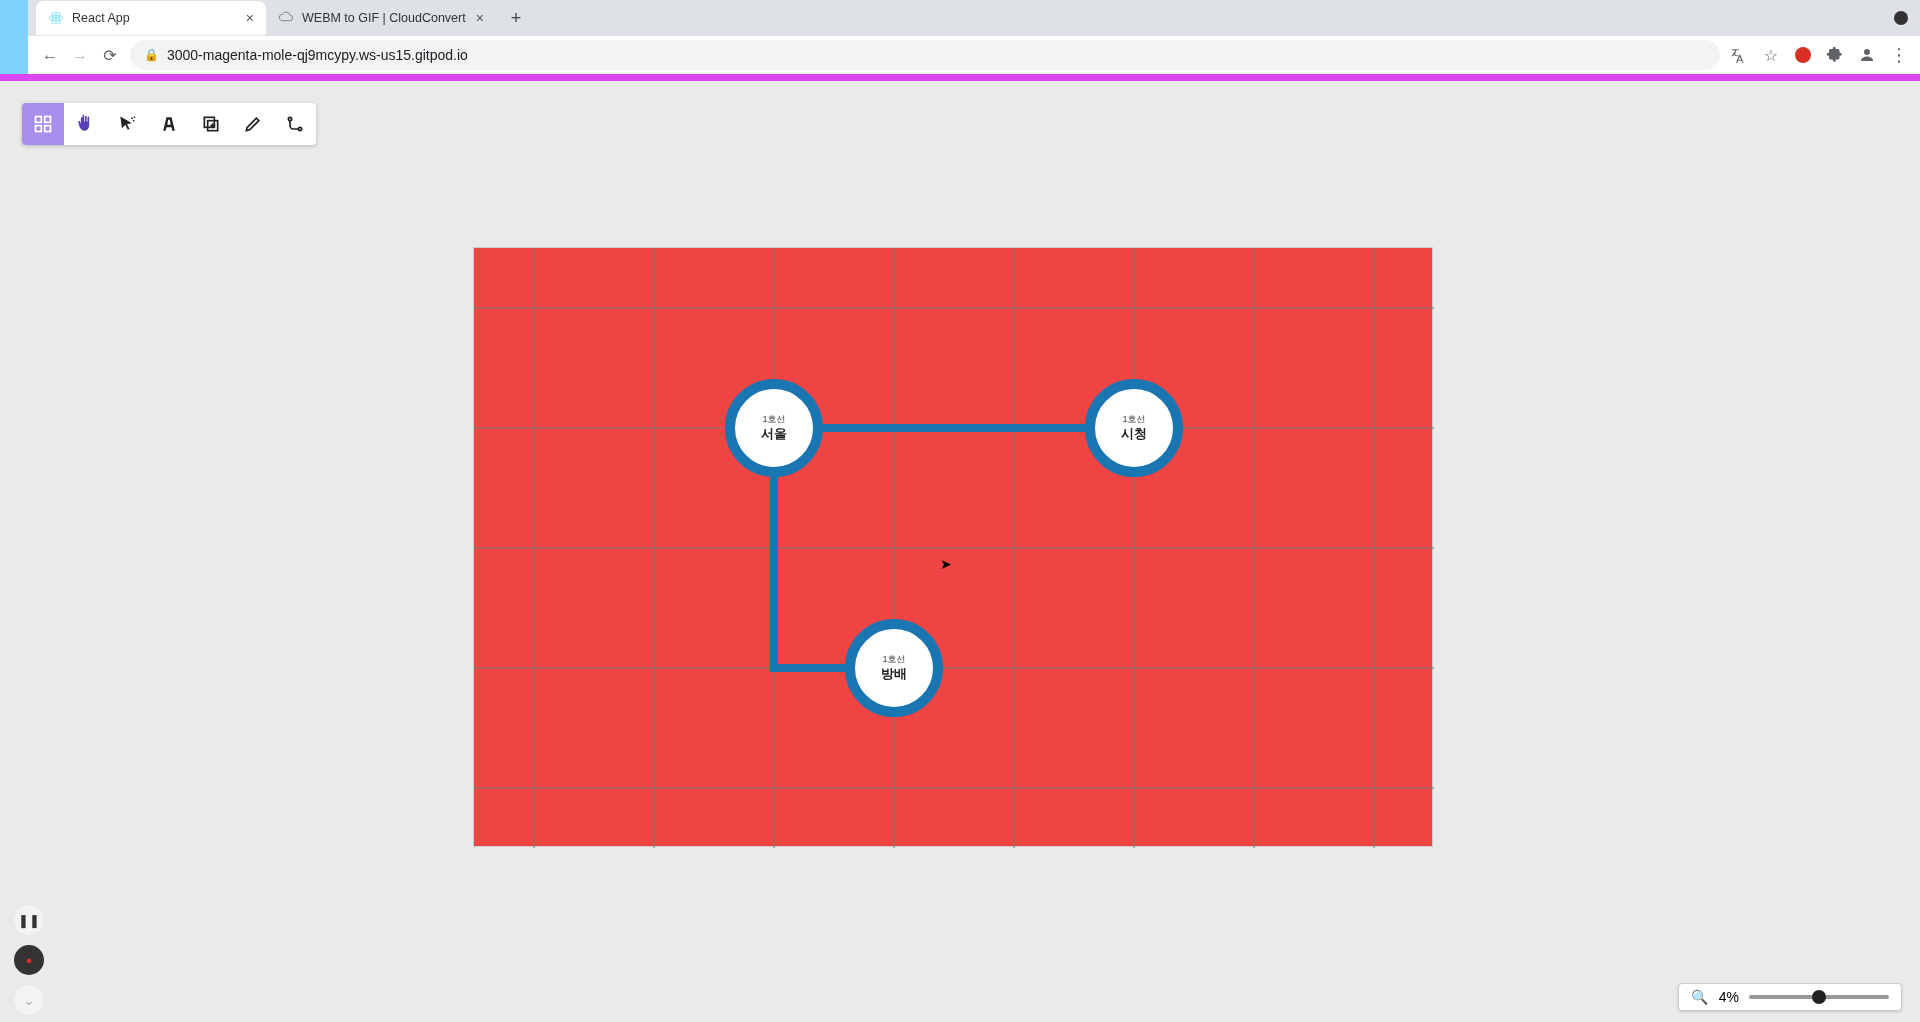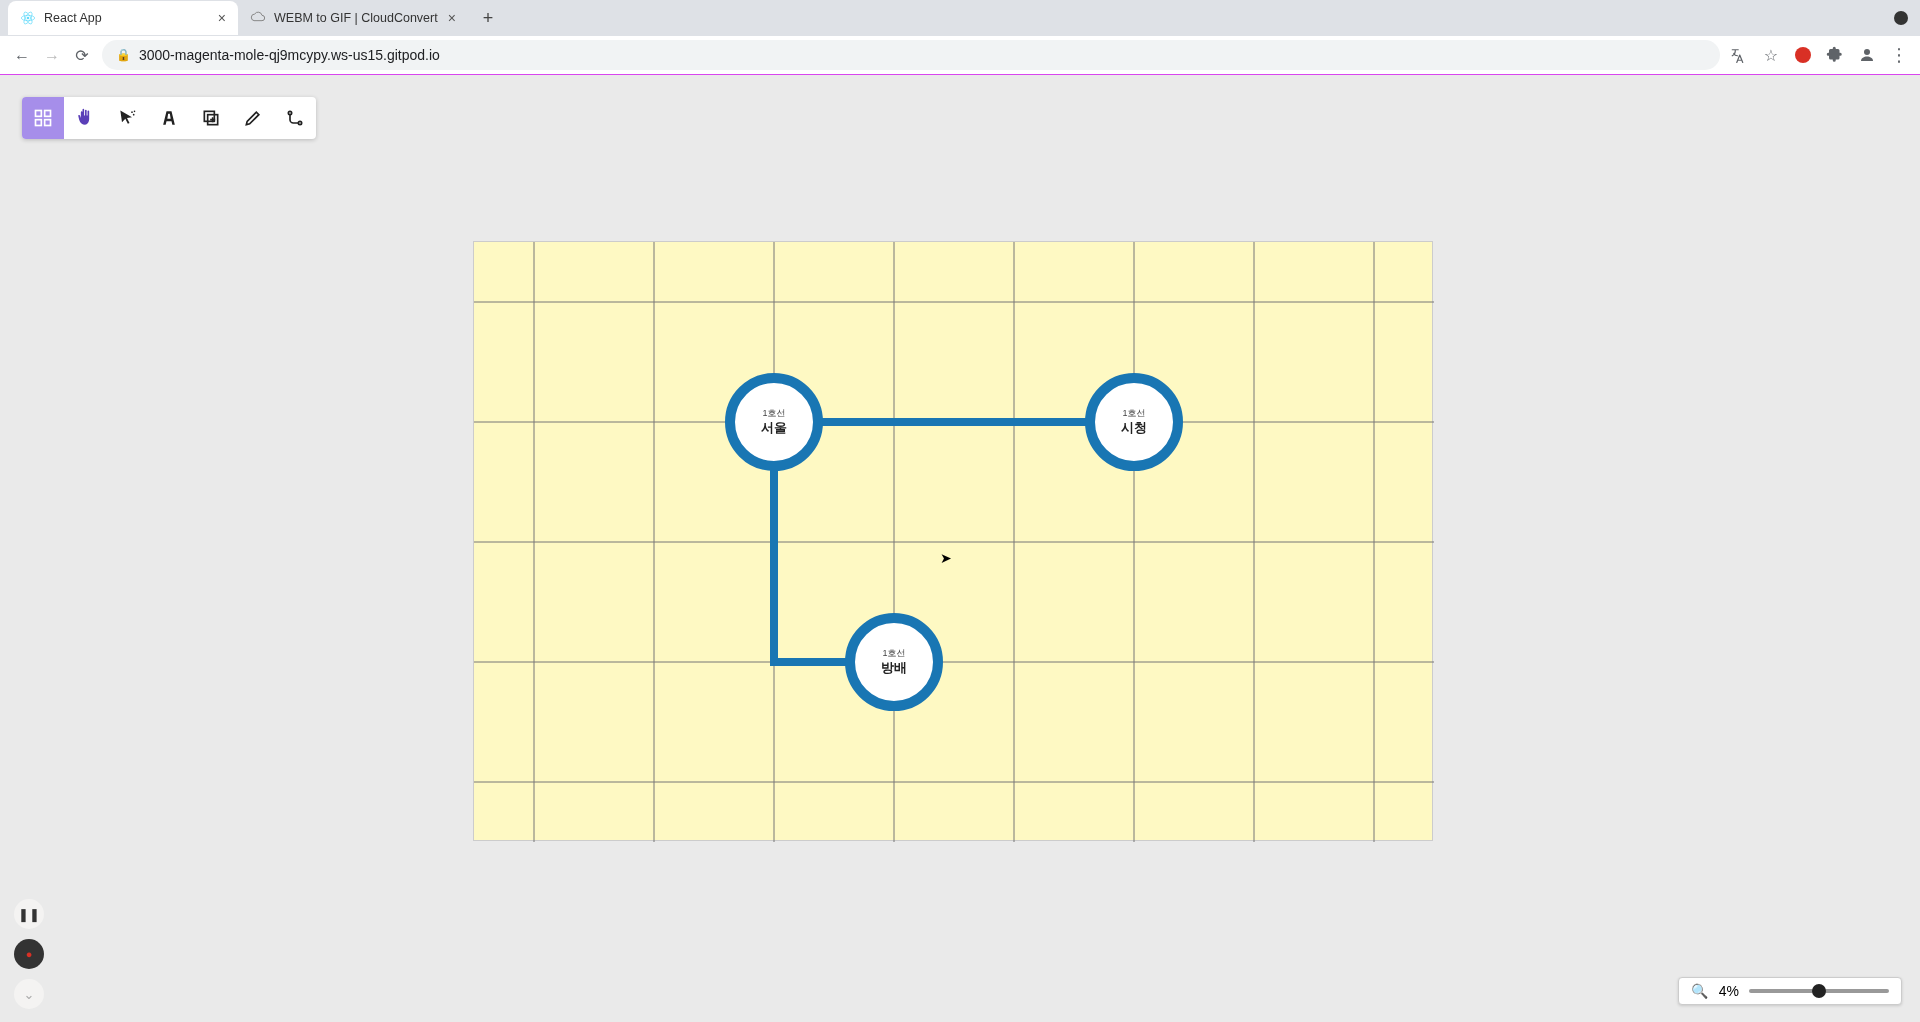--- a/index.html
+++ b/index.html
@@ -8,21 +8,22 @@
   background: #eaeaea;
   width: 1920px;
   height: 1022px;
   overflow: hidden;
   position: relative;
 }
 
 
 .browser-chrome {
   background: #7dd3fc;
-  border-bottom: 1px solid #d946ef;
+  border-bottom: 7px solid #d946ef;
+  padding-left: 28px;
 }
 .tab-bar {
   display: flex;
   align-items: center;
   background: #dee1e6;
   height: 36px;
   padding-left: 8px;
 }
 .tab {
   display: flex;
@@ -86,21 +87,21 @@
   cursor:pointer;color:#333;
 }
 .toolbar .tool.active { background:#a68eea; color:#fff; }
 .toolbar .tool svg { width:20px;height:20px; }
 
 
 .canvas {
   position:absolute;
   left:473px; top:166px;
   width:960px; height:600px;
-  background:#fef9c3;
+  background:#ef4444;
   border:1px solid #ccc;
 }
 .grid line { stroke:#777; stroke-width:1; }
 .edge { stroke:#1976b3; stroke-width:8; fill:none; }
 .node-ring { fill:#fff; stroke:#1976b3; stroke-width:10; }
 .node-label-small { font-size:9px; fill:#444; text-anchor:middle; font-weight:500; }
 .node-label-big { font-size:13px; fill:#222; text-anchor:middle; font-weight:700; }
 .cursor-img { position:absolute; font-size:14px; color:#000; }
 
 

